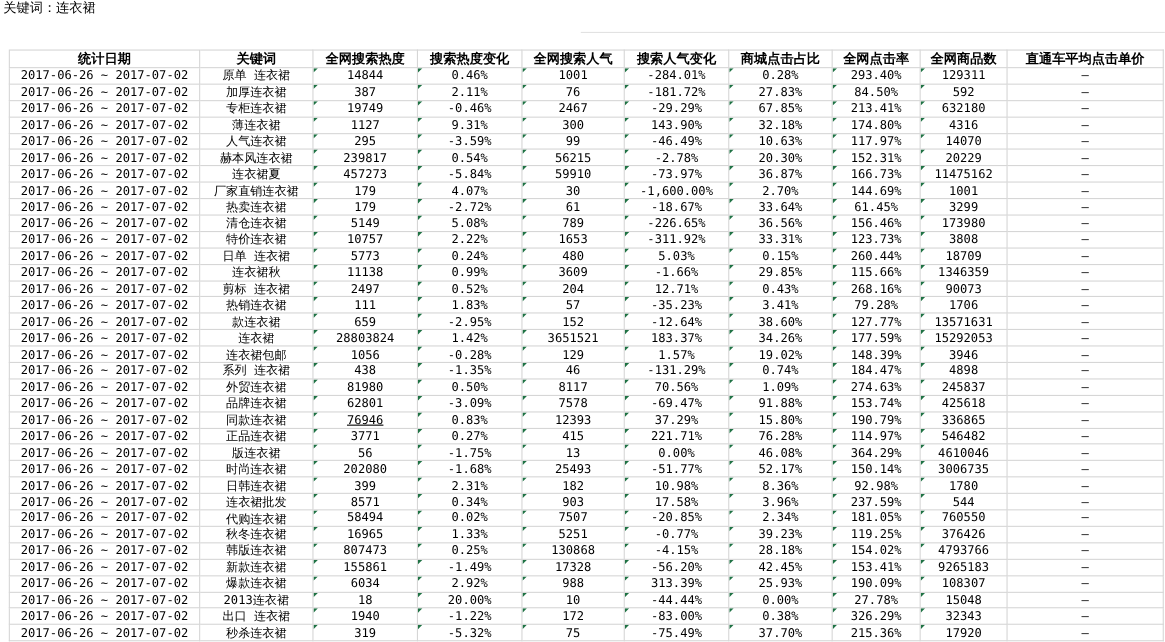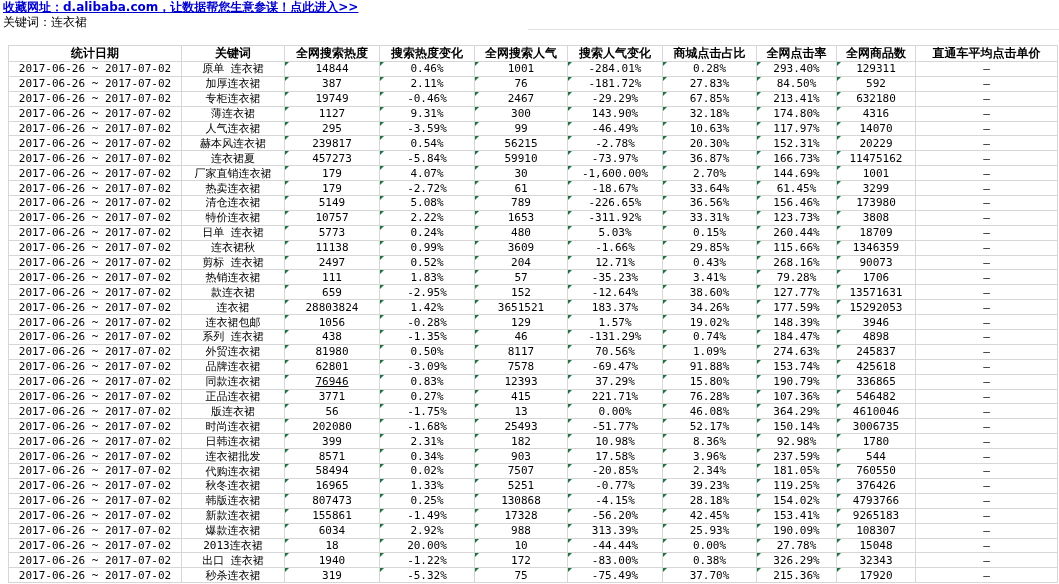--- a/index.html
+++ b/index.html
@@ -34,21 +34,20 @@
   .tri {
     position: absolute; left: 0; top: 0; width: 0; height: 0;
     border-top: 4px solid var(--indicator, #1f7244);
     border-right: 4px solid transparent;
   }
 </style>
 </head>
 <body>
 
 <div class="top">
-  <div class="line2"><a>收藏网址：d.alibaba.com，让数据帮您生意参谋！点此进入&gt;&gt;</a></div>
   <div class="line3">关键词：连衣裙</div>
 </div>
 <div class="toprule"></div>
 
 <div class="table">
     <div class="tr head-row">
       <div class="td" style="width: 174px;">统计日期</div>
       <div class="td" style="width: 103px;">关键词</div>
       <div class="td" style="width: 95px;">全网搜索热度</div>
       <div class="td" style="width: 95px;">搜索热度变化</div>
@@ -939,21 +938,21 @@
       <div class="td" style="width: 95px;">
         <span class="tri"></span>
         <span>221.71%</span>
       </div>
       <div class="td" style="width: 94px;">
         <span class="tri"></span>
         <span>76.28%</span>
       </div>
       <div class="td" style="width: 80px;">
         <span class="tri"></span>
-        <span>107.36%</span>
+        <span>114.97%</span>
       </div>
       <div class="td" style="width: 79px;">
         <span class="tri"></span>
         <span>546482</span>
       </div>
       <div class="td" style="width: 142px;">
         <span>–</span>
       </div>
     </div>
     <div class="tr body-row">

